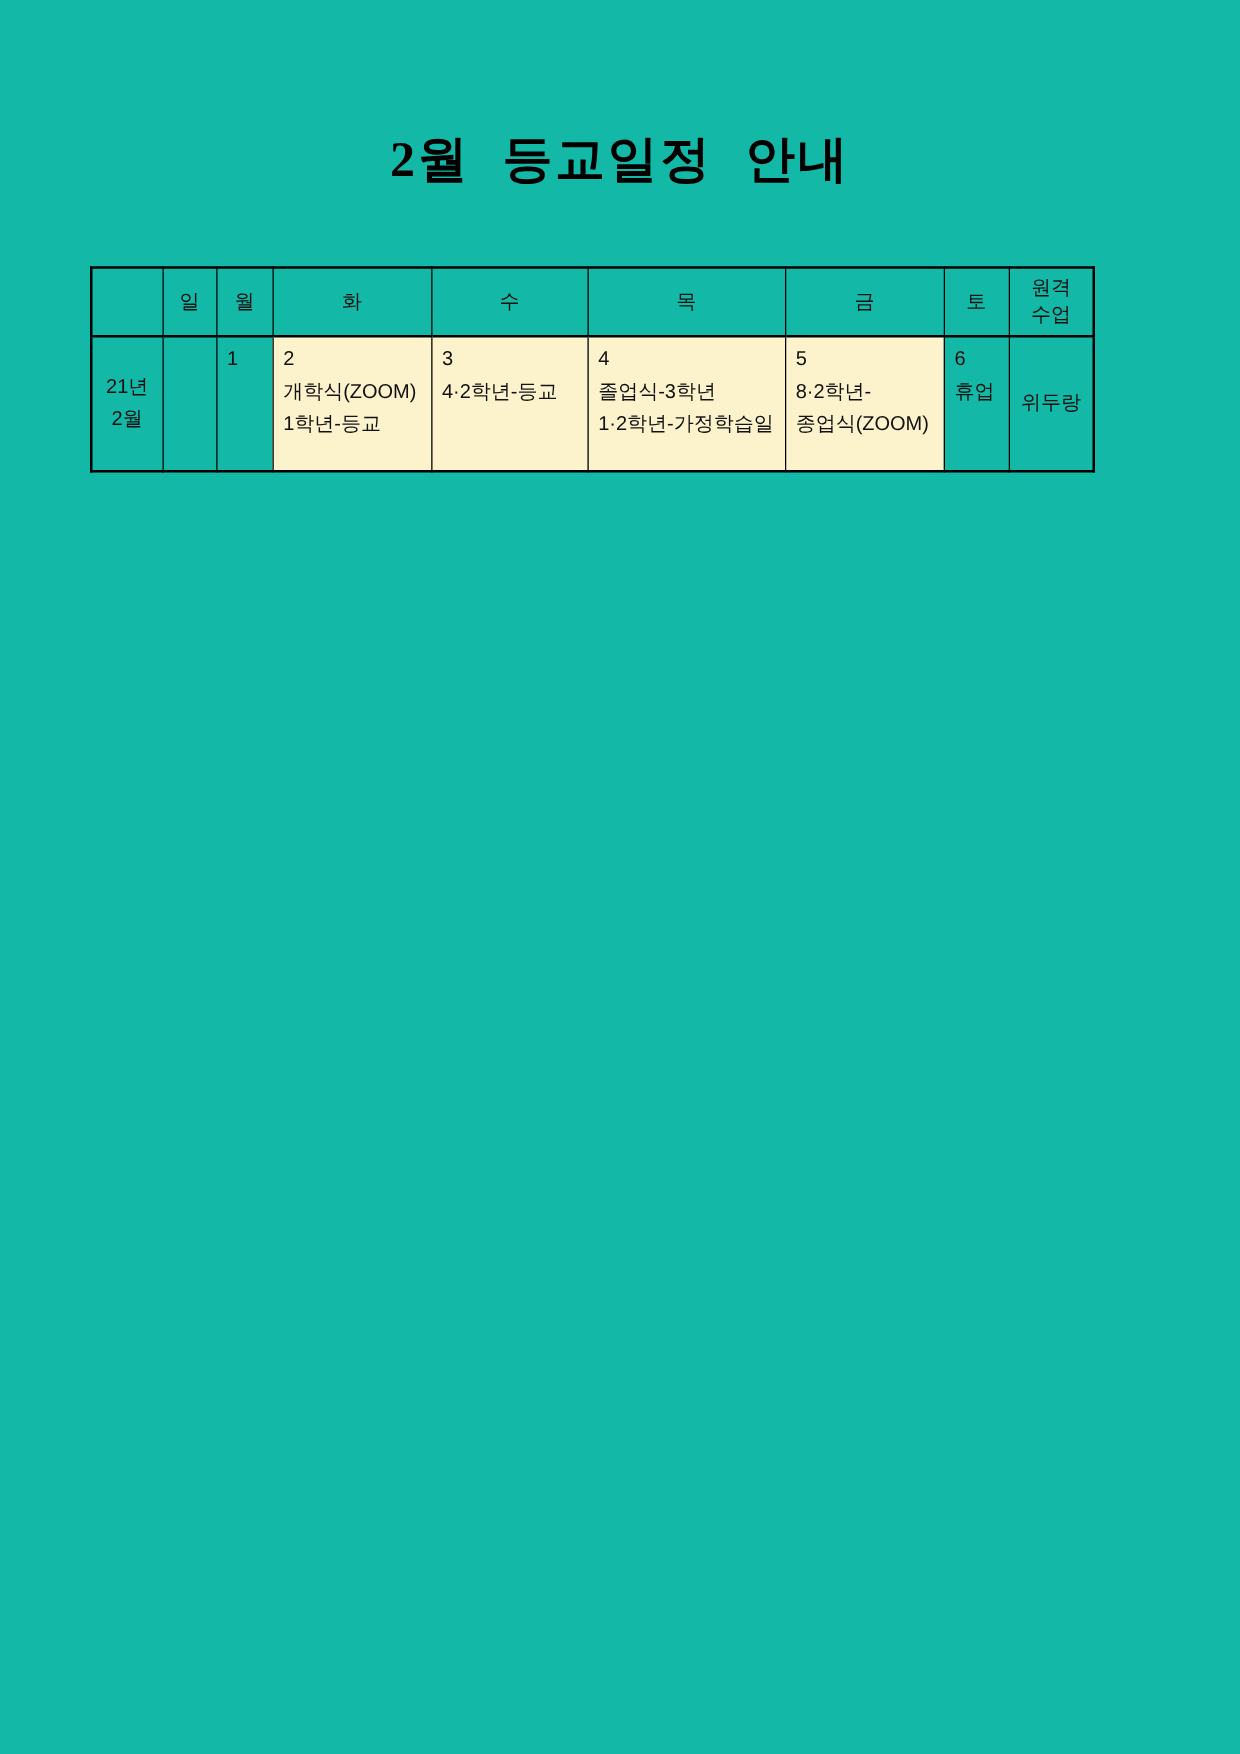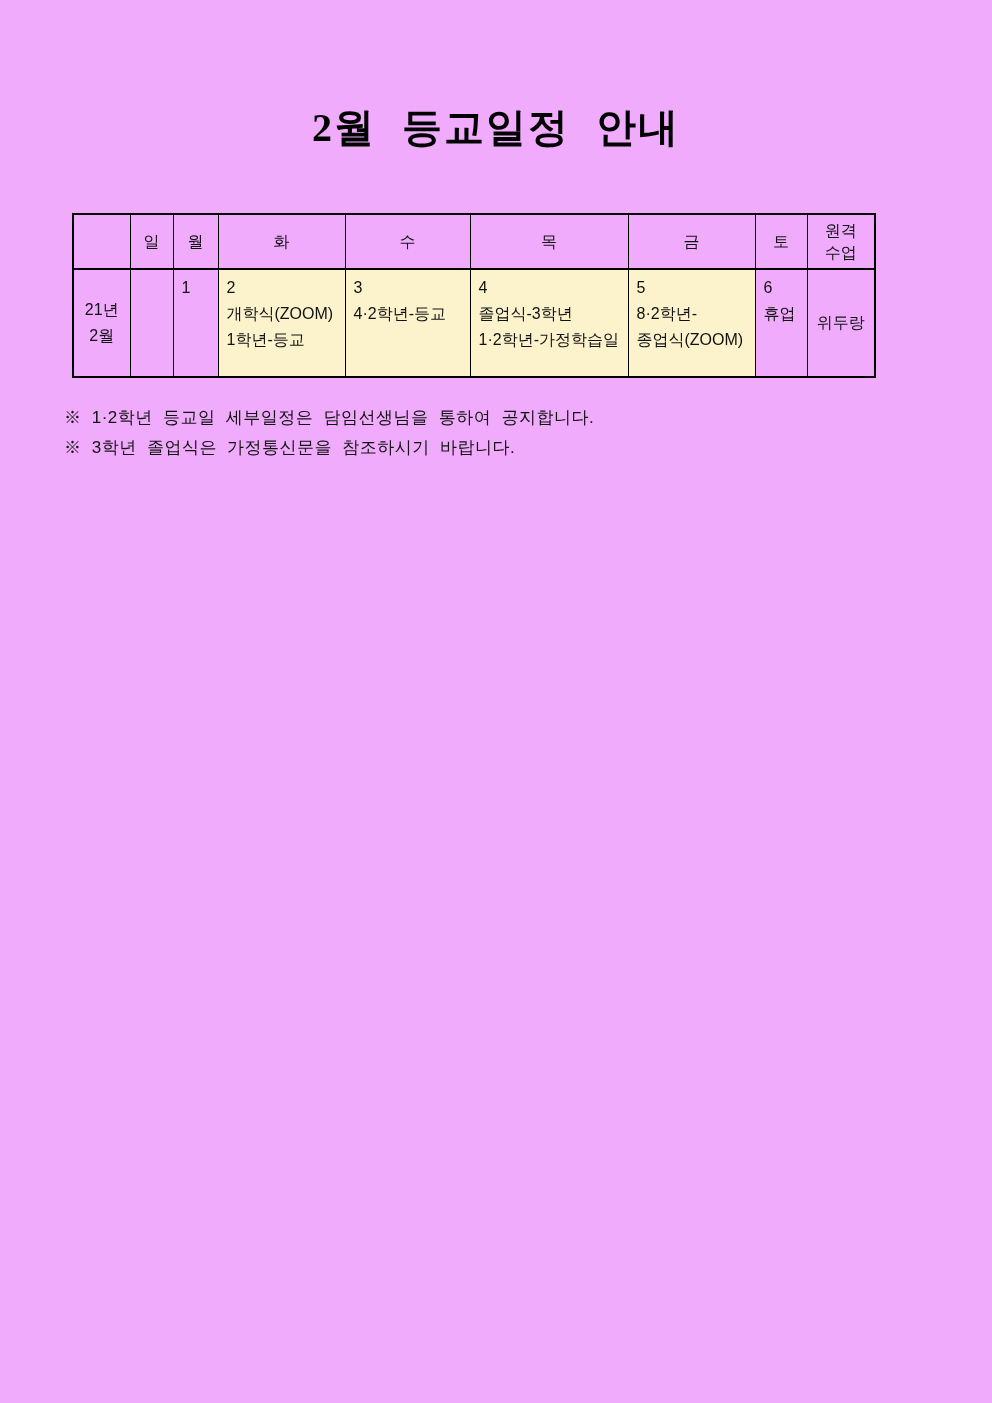--- a/index.html
+++ b/index.html
@@ -4,21 +4,21 @@
 <style>
   html, body {
     margin: 0;
     padding: 0;
     background: #ffffff;
   }
   .page {
     position: relative;
     width: 992px;
     height: 1403px;
-    background: #f0abfc;
+    background: #14b8a6;
     font-family: "Liberation Sans", sans-serif;
     color: #111111;
     overflow: hidden;
   }
   .doc-title {
     position: absolute;
     top: 100px;
     left: 0;
     width: 100%;
     text-align: center;
@@ -142,18 +142,14 @@
           </td>
         <td>
             <span class="ln">6</span>
             <span class="ln">휴업</span>
           </td>
         <td class="center-cell">위두랑</td>
       </tr>
     </tbody>
   </table>
 
-  <div class="notes">
-    <p class="note-line">※ 1·2학년 등교일 세부일정은 담임선생님을 통하여 공지합니다.</p>
-    <p class="note-line">※ 3학년 졸업식은 가정통신문을 참조하시기 바랍니다.</p>
-  </div>
 
 </div>
 
 </body></html>

